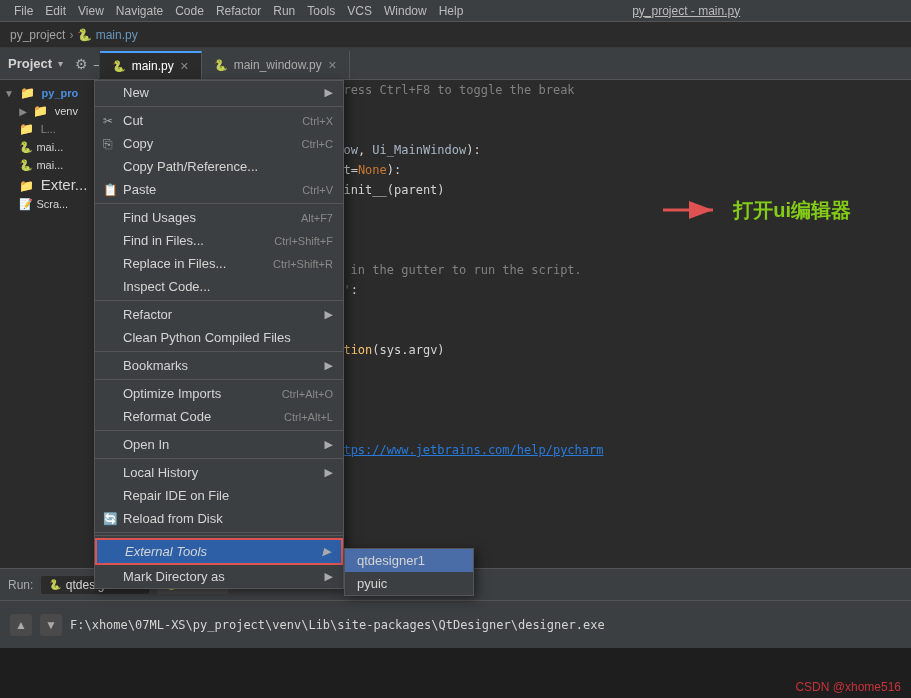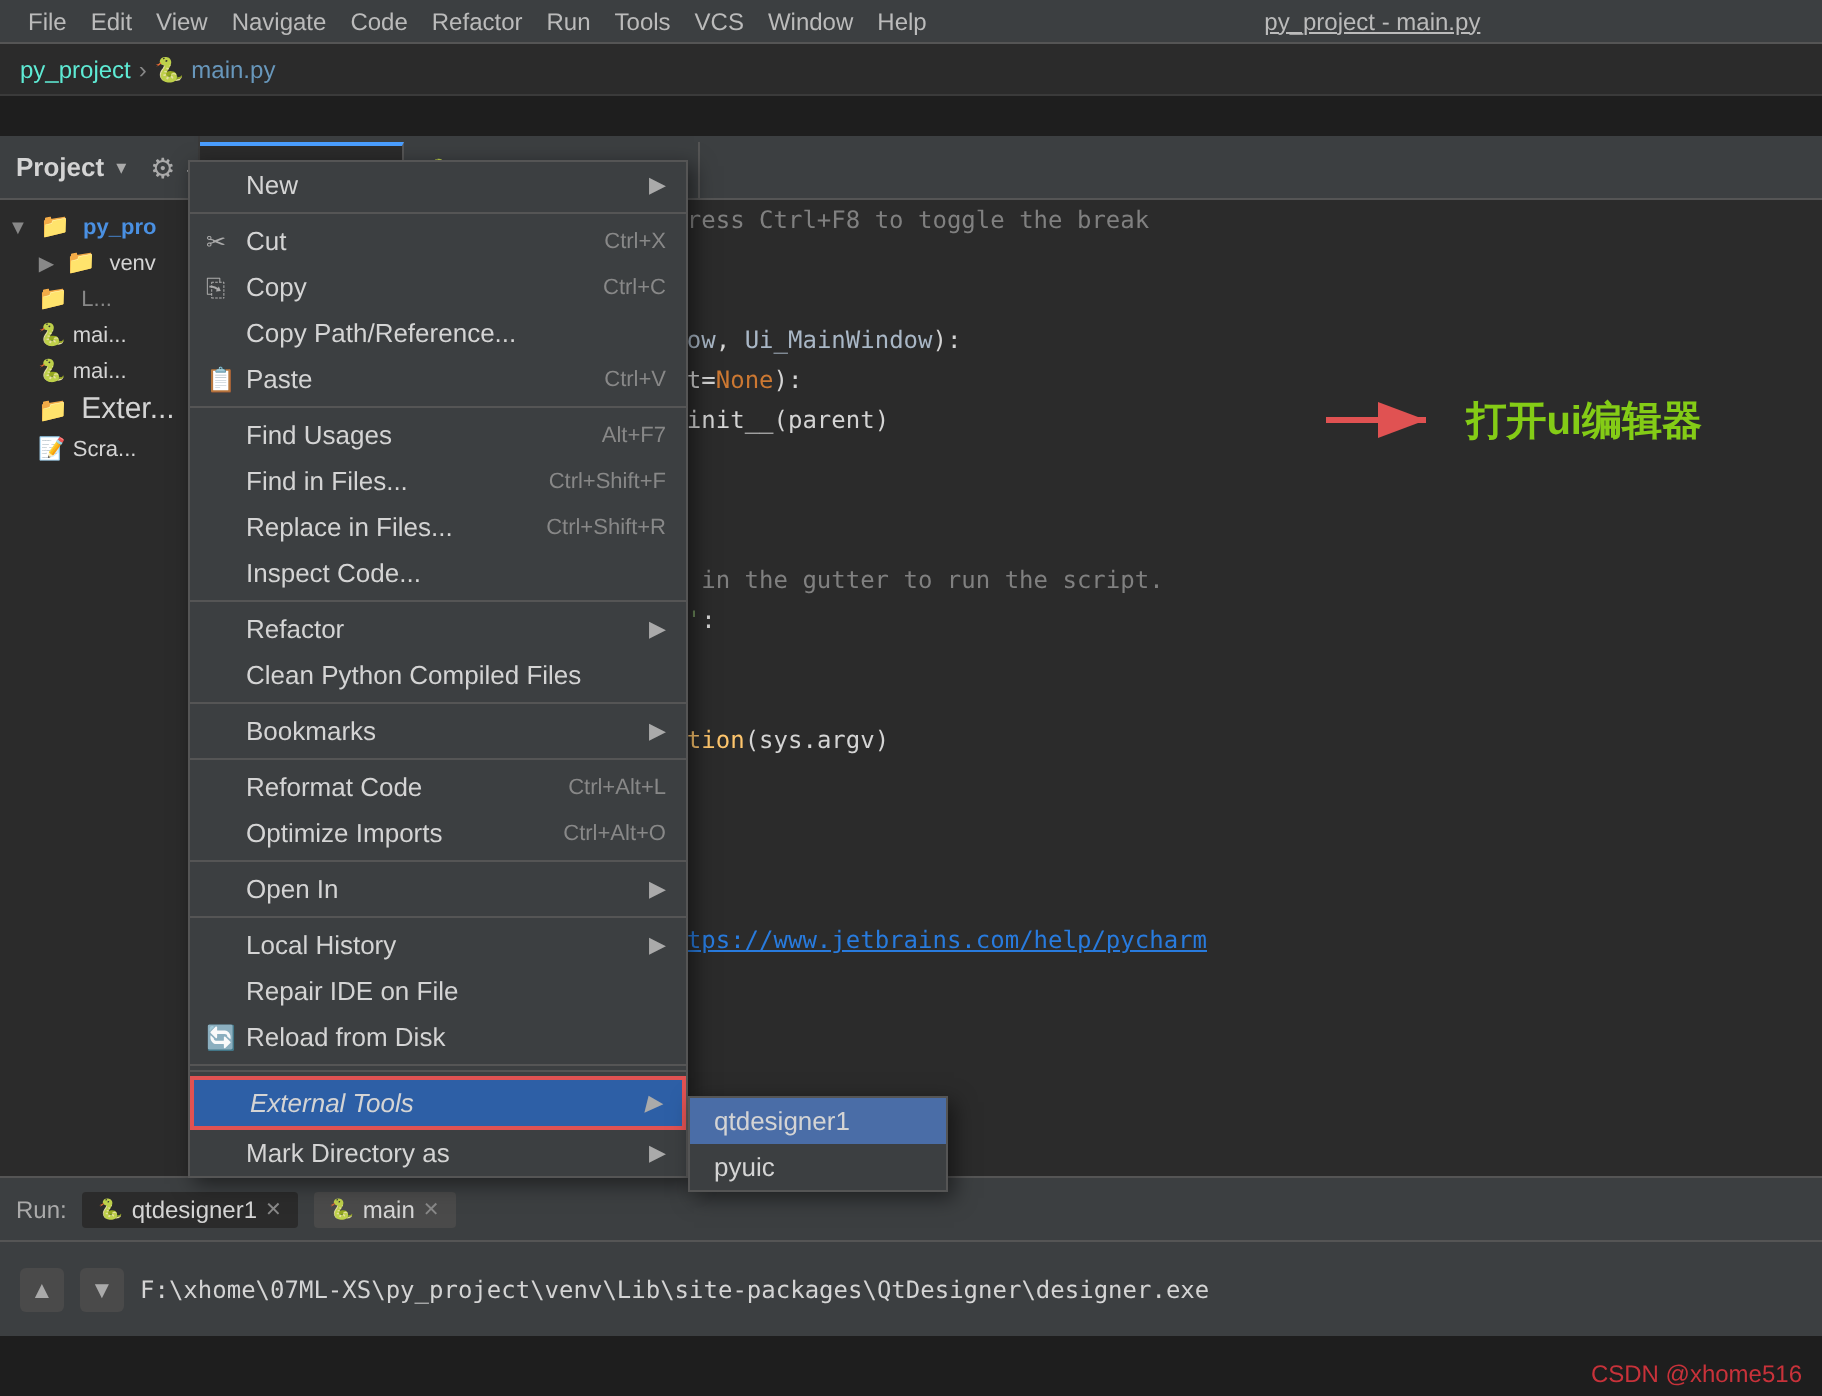--- a/index.html
+++ b/index.html
@@ -286,28 +286,28 @@
   <span>Refactor</span>
   <span>Run</span>
   <span>Tools</span>
   <span>VCS</span>
   <span>Window</span>
   <span>Help</span>
   <span style="flex:1;text-align:center;text-decoration:underline;">py_project - main.py</span>
 </div>
 
 <div id="breadcrumb">
-  <span style="color:#5eead4;">py_project</span>
+  <span style="color:#a3a3a3;">py_project</span>
   <span class="sep">›</span>
   <span style="color:#6897bb;">
     <span style="color:#ffc66d;">🐍</span> <span>main.py</span>
   </span>
 </div>
 
-<div id="main-layout" style="display:flex;height:520px;margin-top:20px;">
+<div id="main-layout" style="display:flex;height:520px;">
 
   <div id="sidebar" style="width:100px;background:#2b2b2b;border-right:1px solid #3a3a3a;display:flex;flex-direction:column;">
     <div class="project-toolbar">
       <span class="proj-label">Project</span>
       <span class="proj-chevron">▾</span>
       <span style="flex:1;"></span>
       <span class="toolbar-icon">⚙</span>
       <span class="toolbar-icon">—</span>
     </div>
     <div style="flex:1;padding-top:4px;">
@@ -504,26 +504,26 @@
   <div class="menu-item">
     <span>Clean Python Compiled Files</span>
   </div>
   <div class="menu-separator"></div>
   <div class="menu-item">
     <span>Bookmarks</span>
     <span class="menu-arrow">▶</span>
   </div>
   <div class="menu-separator"></div>
   <div class="menu-item">
+    <span>Optimize Imports</span>
+    <span class="menu-shortcut">Ctrl+Alt+O</span>
+  </div>
+  <div class="menu-item">
     <span>Reformat Code</span>
     <span class="menu-shortcut">Ctrl+Alt+L</span>
-  </div>
-  <div class="menu-item">
-    <span>Optimize Imports</span>
-    <span class="menu-shortcut">Ctrl+Alt+O</span>
   </div>
   <div class="menu-separator"></div>
   <div class="menu-item">
     <span>Open In</span>
     <span class="menu-arrow">▶</span>
   </div>
   <div class="menu-separator"></div>
   <div class="menu-item">
     <span>Local History</span>
     <span class="menu-arrow">▶</span>

